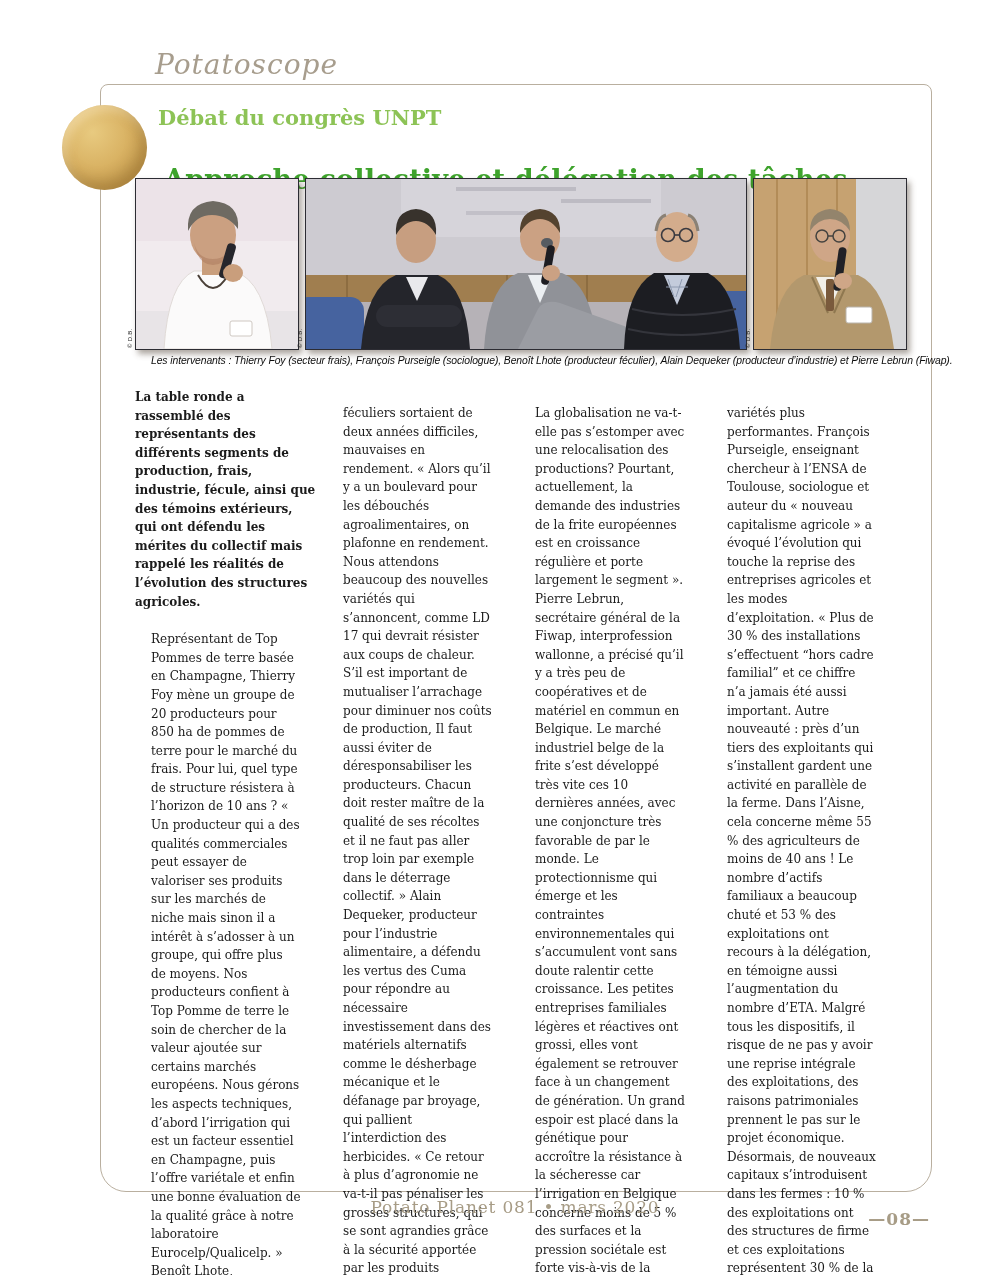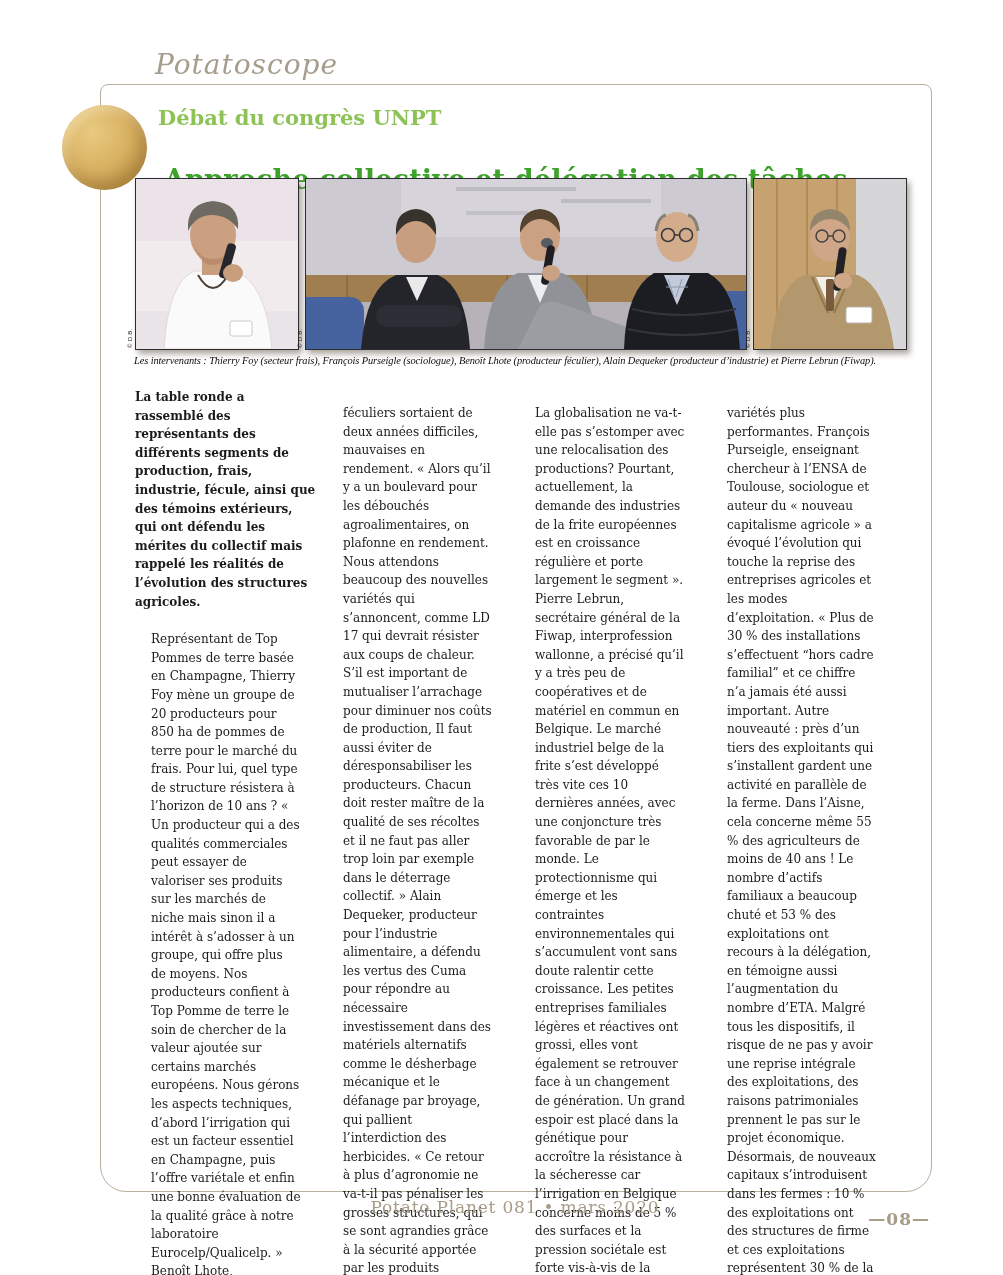--- a/index.html
+++ b/index.html
@@ -22,22 +22,22 @@
   
   .photo{position:absolute;top:178px;height:170px;border:1px solid #2c2c33;
          box-shadow:3px 4px 6px rgba(70,58,45,.45);overflow:hidden;background:#ddd;}
   .photo svg{display:block;width:100%;height:100%;}
   #photo1{left:135px;width:162px;}
   #photo2{left:305px;width:440px;}
   #photo3{left:753px;width:152px;}
   .credit{position:absolute;font-family:"Liberation Sans",sans-serif;font-size:6px;color:#222;
          transform:rotate(-90deg);transform-origin:left top;letter-spacing:.3px;}
   #credit1{left:127px;top:348px;} #credit2{left:297px;top:348px;} #credit3{left:745px;top:348px;}
-  .caption{position:absolute;left:134px;top:355px;width:778px;white-space:nowrap;
-         font-family:Liberation Serif, serif;font-style:italic;font-size:10.4px;color:#0d0d0d;
+  .caption{position:absolute;left:151px;top:355px;width:778px;white-space:nowrap;
+         font-family:Liberation Sans, sans-serif;font-style:italic;font-size:10.4px;color:#0d0d0d;
          letter-spacing:-.1px;}
   
   .columns{position:absolute;left:135px;top:388px;width:772px;display:flex;gap:10px;}
   .col{width:182px;font-size:12px;line-height:18.6px;color:#1b1b1b;text-align:left;}
   .col p{margin:16px;}
   .intro{font-weight:bold;margin:0 0 19px 0 !important;}
   .endmark{color:#3ea32c;font-size:11px;}
   
   .footer-issue{position:absolute;left:100px;top:1197px;width:830px;text-align:center;
          font-size:17px;color:#a79c86;letter-spacing:.8px;}

